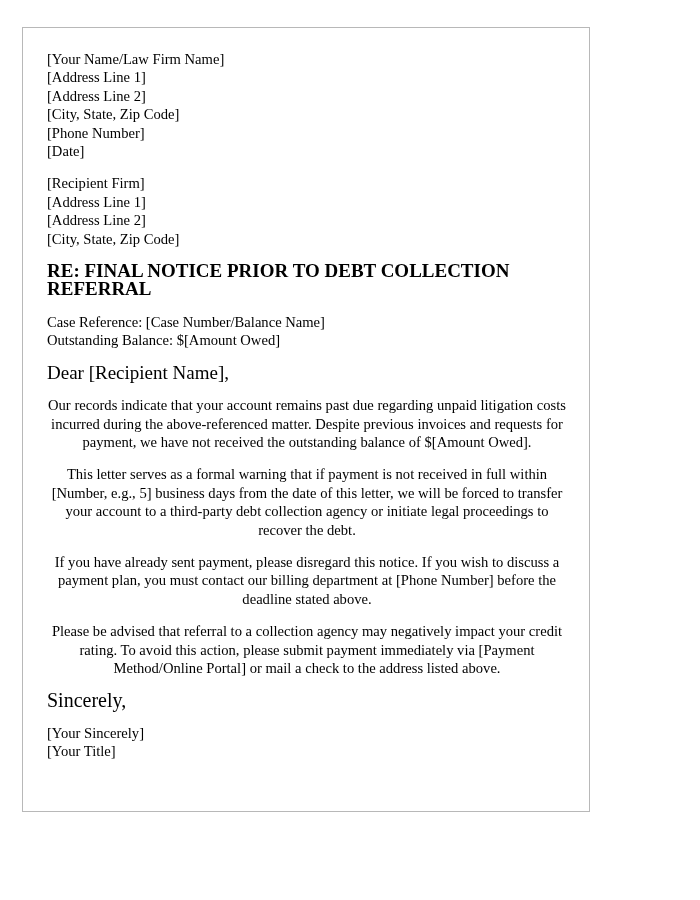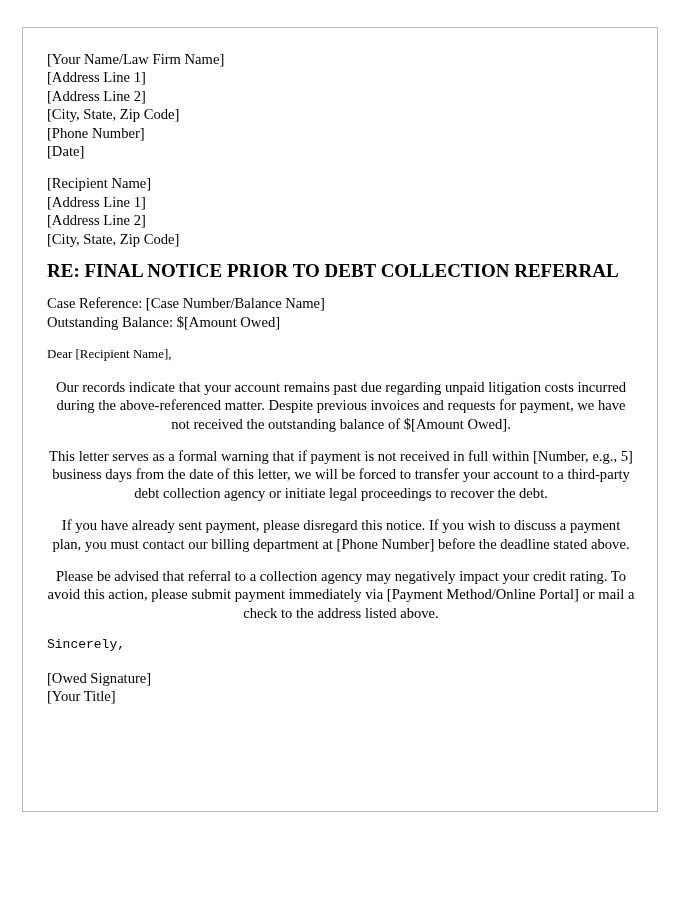--- a/index.html
+++ b/index.html
@@ -17,21 +17,21 @@
     position: relative;
     width: 700px;
     height: 900px;
     background: #ffffff;
     box-sizing: border-box;
   }
   .sheet {
     position: absolute;
     left: 22px;
     top: 27px;
-    width: 636px;
+    width: 568px;
     height: 785px;
     border: 1px solid #b8b8b8;
     background: #ffffff;
     box-sizing: border-box;
   }
   .sheet-inner {
     position: absolute;
     left: 24px;
     top: 22px;
     right: 22px;
@@ -52,50 +52,49 @@
     margin: 0 0 14px 0;
     max-width: 588px;
   }
   .subject {
     font-size: 19px;
     line-height: 18.4px;
     font-weight: bold;
     margin: 0 0 14px 0;
   }
   .salutation {
-    font-size: 13px;
+    font-size: 19px;
     line-height: 18.4px;
     margin: 0 0 14px 0;
   }
   .closing {
-    font-size: 13px;
+    font-size: 20px;
     line-height: 18.4px;
     margin: 0 0 14px 0;
-    font-family: Liberation Mono, monospace;
   }
   .sig-block .line { margin: 0; }
 </style>
 </head>
 <body>
 
 <div class="page">
   <div class="sheet">
     <div class="sheet-inner">
 
       <div class="block">
         <div class="line">[Your Name/Law Firm Name]</div>
         <div class="line">[Address Line 1]</div>
         <div class="line">[Address Line 2]</div>
         <div class="line">[City, State, Zip Code]</div>
         <div class="line">[Phone Number]</div>
         <div class="line">[Date]</div>
       </div>
 
       <div class="block">
-        <div class="line">[Recipient Name]</div>
+        <div class="line">[Recipient Firm]</div>
         <div class="line">[Address Line 1]</div>
         <div class="line">[Address Line 2]</div>
         <div class="line">[City, State, Zip Code]</div>
       </div>
 
       <div class="subject">RE: FINAL NOTICE PRIOR TO DEBT COLLECTION REFERRAL</div>
 
       <div class="block">
         <div class="line">Case Reference: [Case Number/Balance Name]</div>
         <div class="line">Outstanding Balance: $[Amount Owed]</div>
@@ -104,19 +103,19 @@
       <div class="salutation">Dear [Recipient Name],</div>
 
       <p class="para">Our records indicate that your account remains past due regarding unpaid litigation costs incurred during the above-referenced matter. Despite previous invoices and requests for payment, we have not received the outstanding balance of $[Amount Owed].</p>
       <p class="para">This letter serves as a formal warning that if payment is not received in full within [Number, e.g., 5] business days from the date of this letter, we will be forced to transfer your account to a third-party debt collection agency or initiate legal proceedings to recover the debt.</p>
       <p class="para">If you have already sent payment, please disregard this notice. If you wish to discuss a payment plan, you must contact our billing department at [Phone Number] before the deadline stated above.</p>
       <p class="para">Please be advised that referral to a collection agency may negatively impact your credit rating. To avoid this action, please submit payment immediately via [Payment Method/Online Portal] or mail a check to the address listed above.</p>
 
       <div class="closing">Sincerely,</div>
 
       <div class="block sig-block">
-        <div class="line">[Owed Signature]</div>
+        <div class="line">[Your Sincerely]</div>
         <div class="line">[Your Title]</div>
       </div>
 
     </div>
   </div>
 </div>
 
 </body></html>

